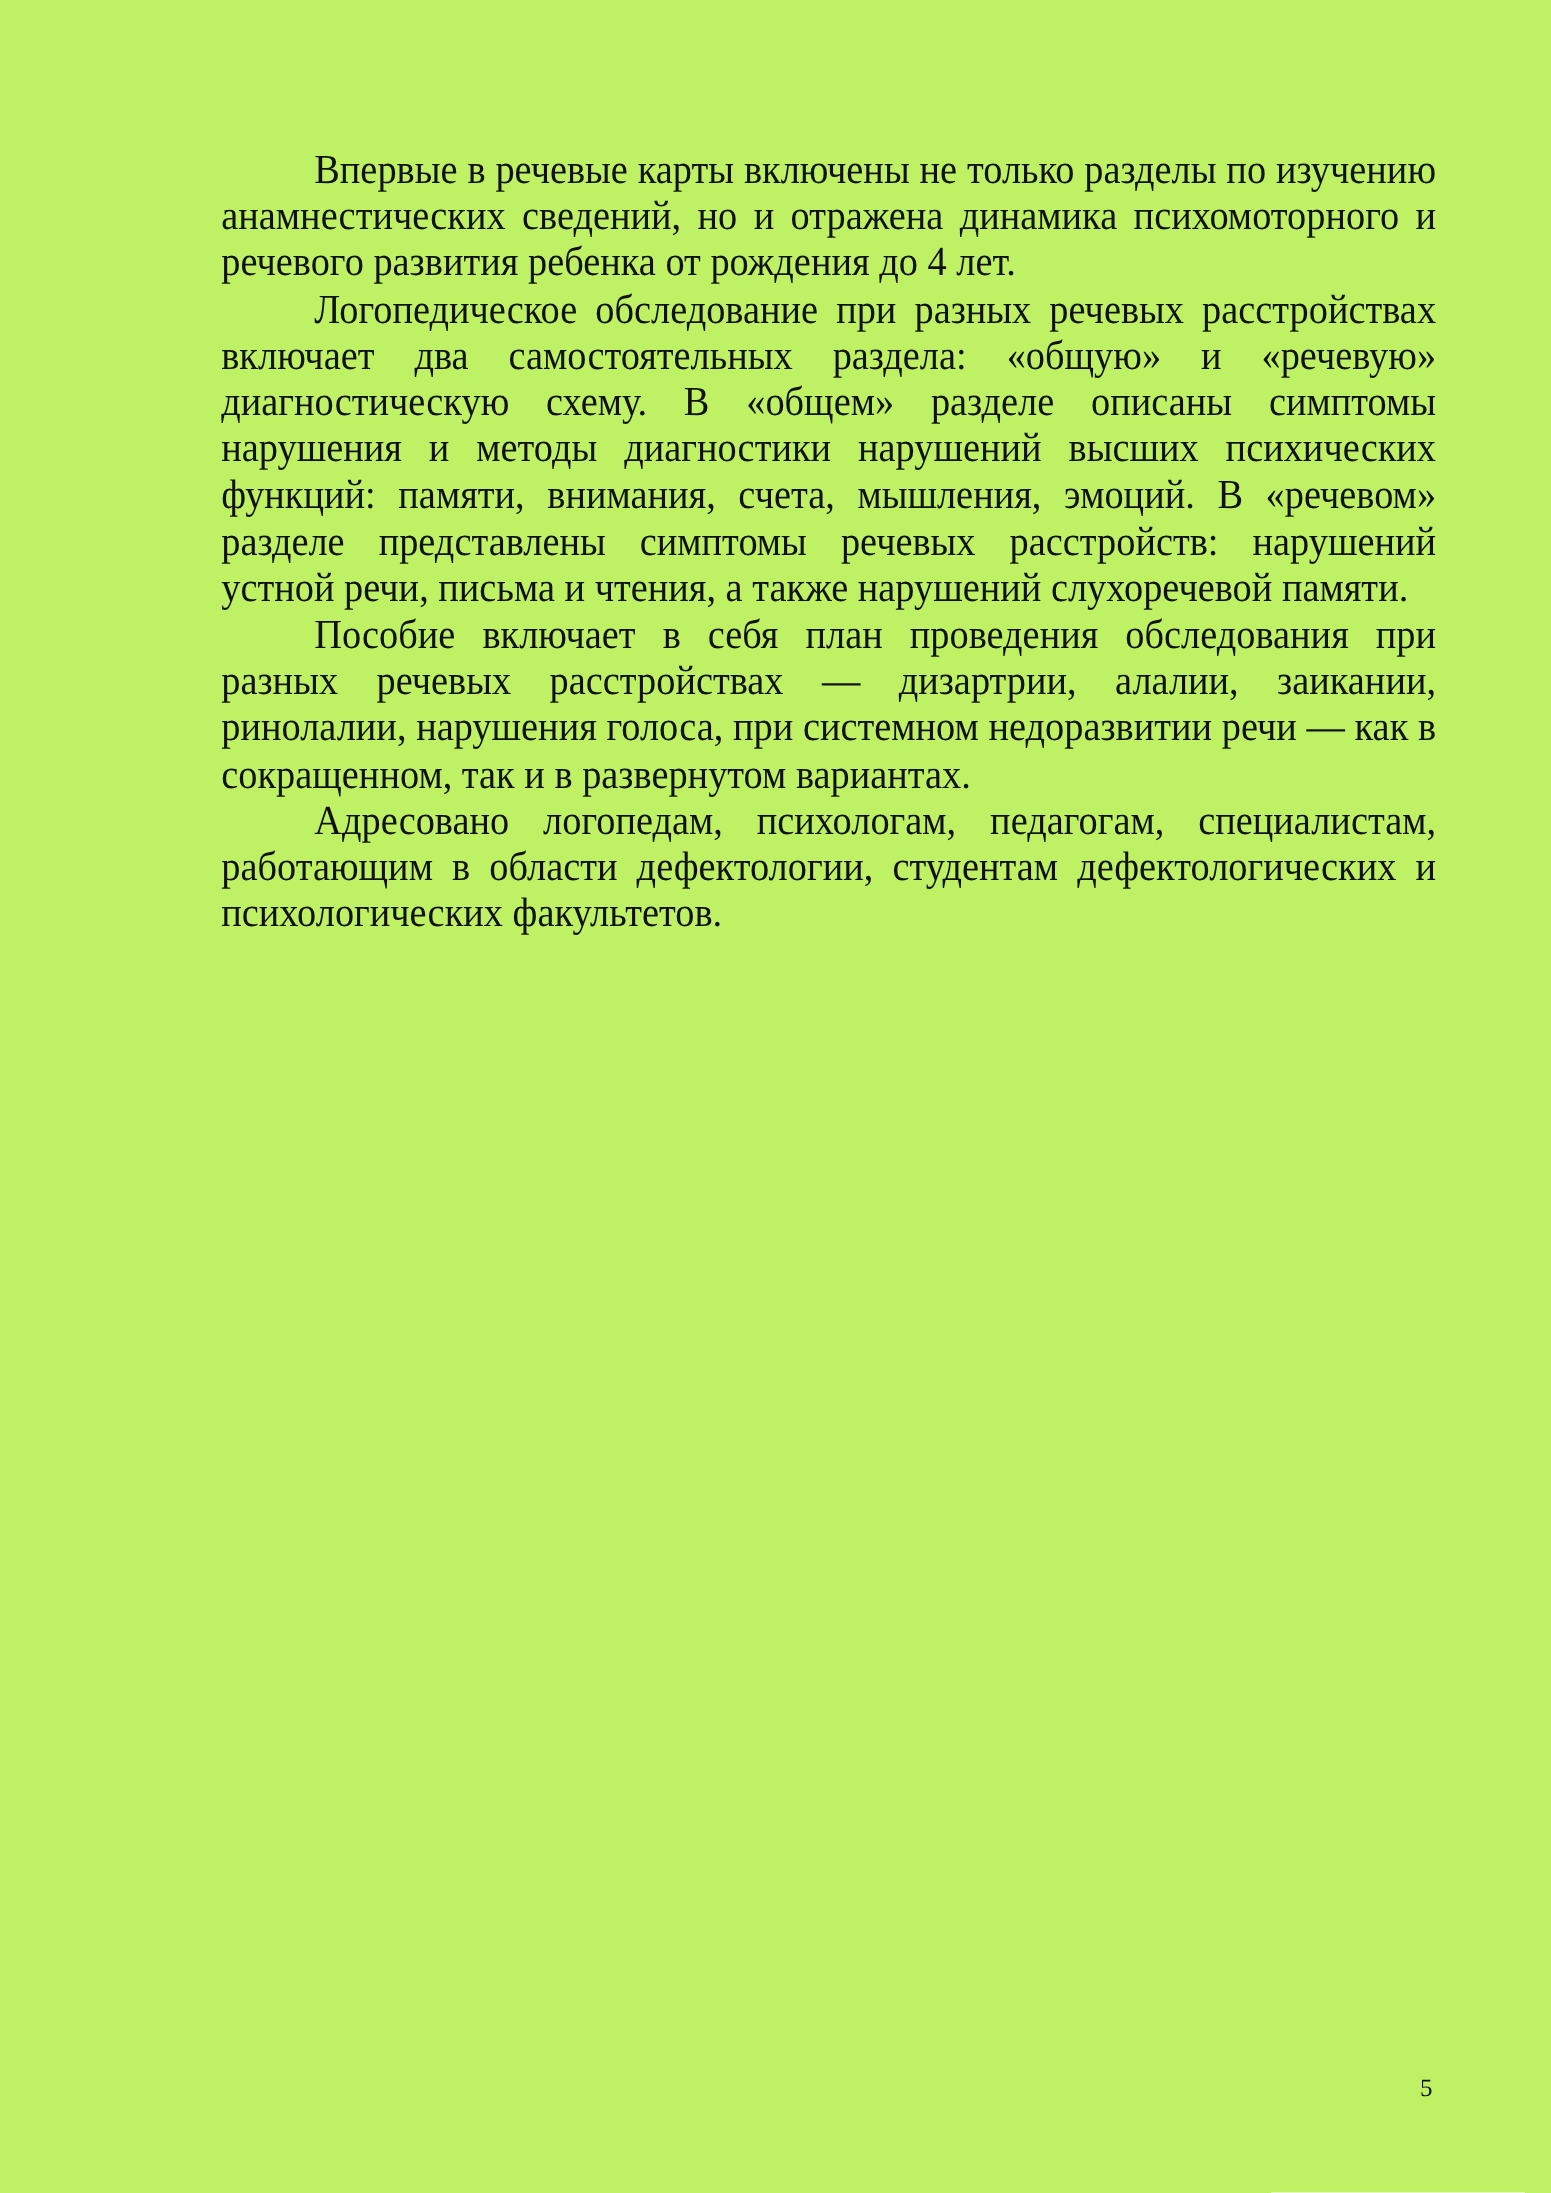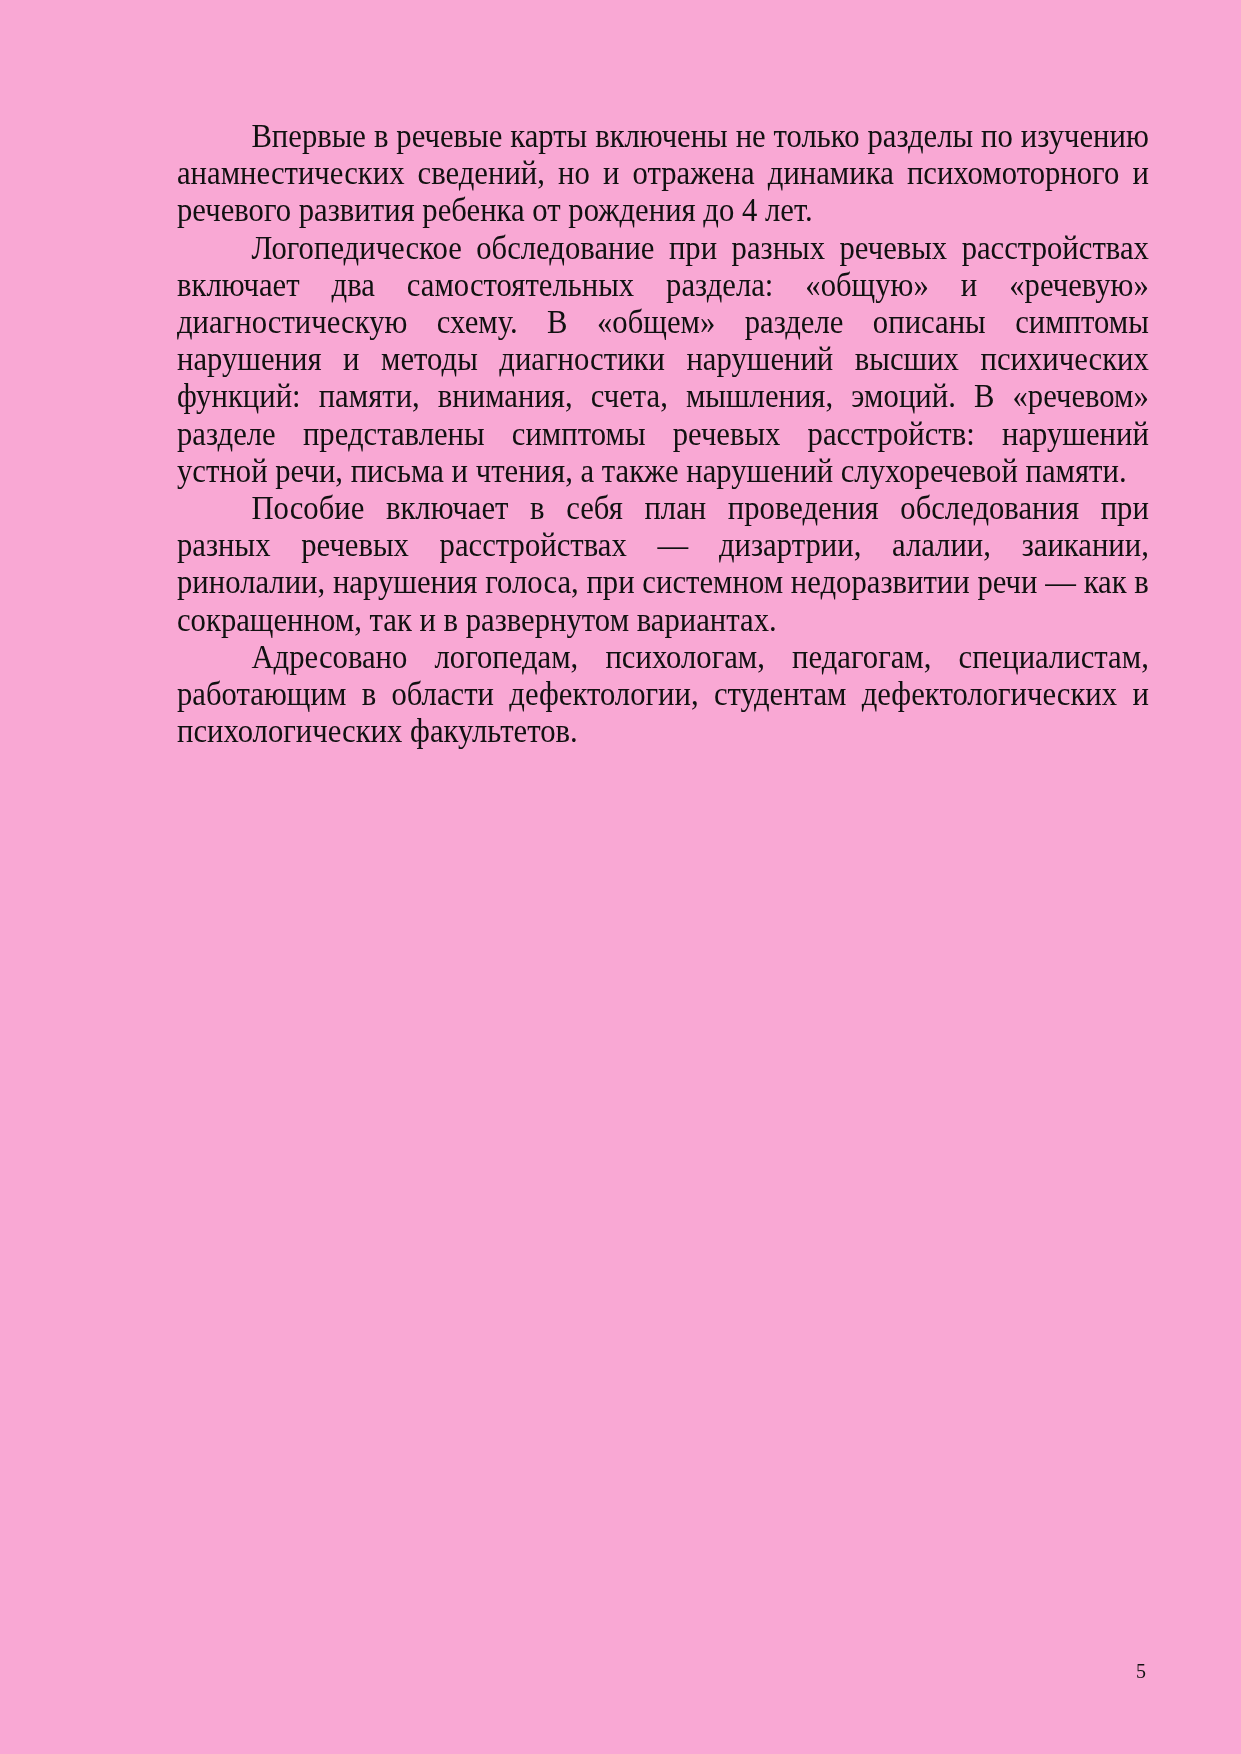--- a/index.html
+++ b/index.html
@@ -11,21 +11,21 @@
       width: 1241px;
       height: 1754px;
       position: relative;
       overflow: hidden;
     }
     .page {
       position: absolute;
       left: 0; top: 0;
       width: 1241px;
       height: 1754px;
-      background: #f9a8d4;
+      background: #bef264;
     }
     .text-block {
       position: absolute;
       left: 177px;
       top: 118px;
       width: 972px;
       font-family: "Liberation Serif", "DejaVu Serif", serif;
       font-size: 33px;
       line-height: 37.2px;
       color: #111111;

